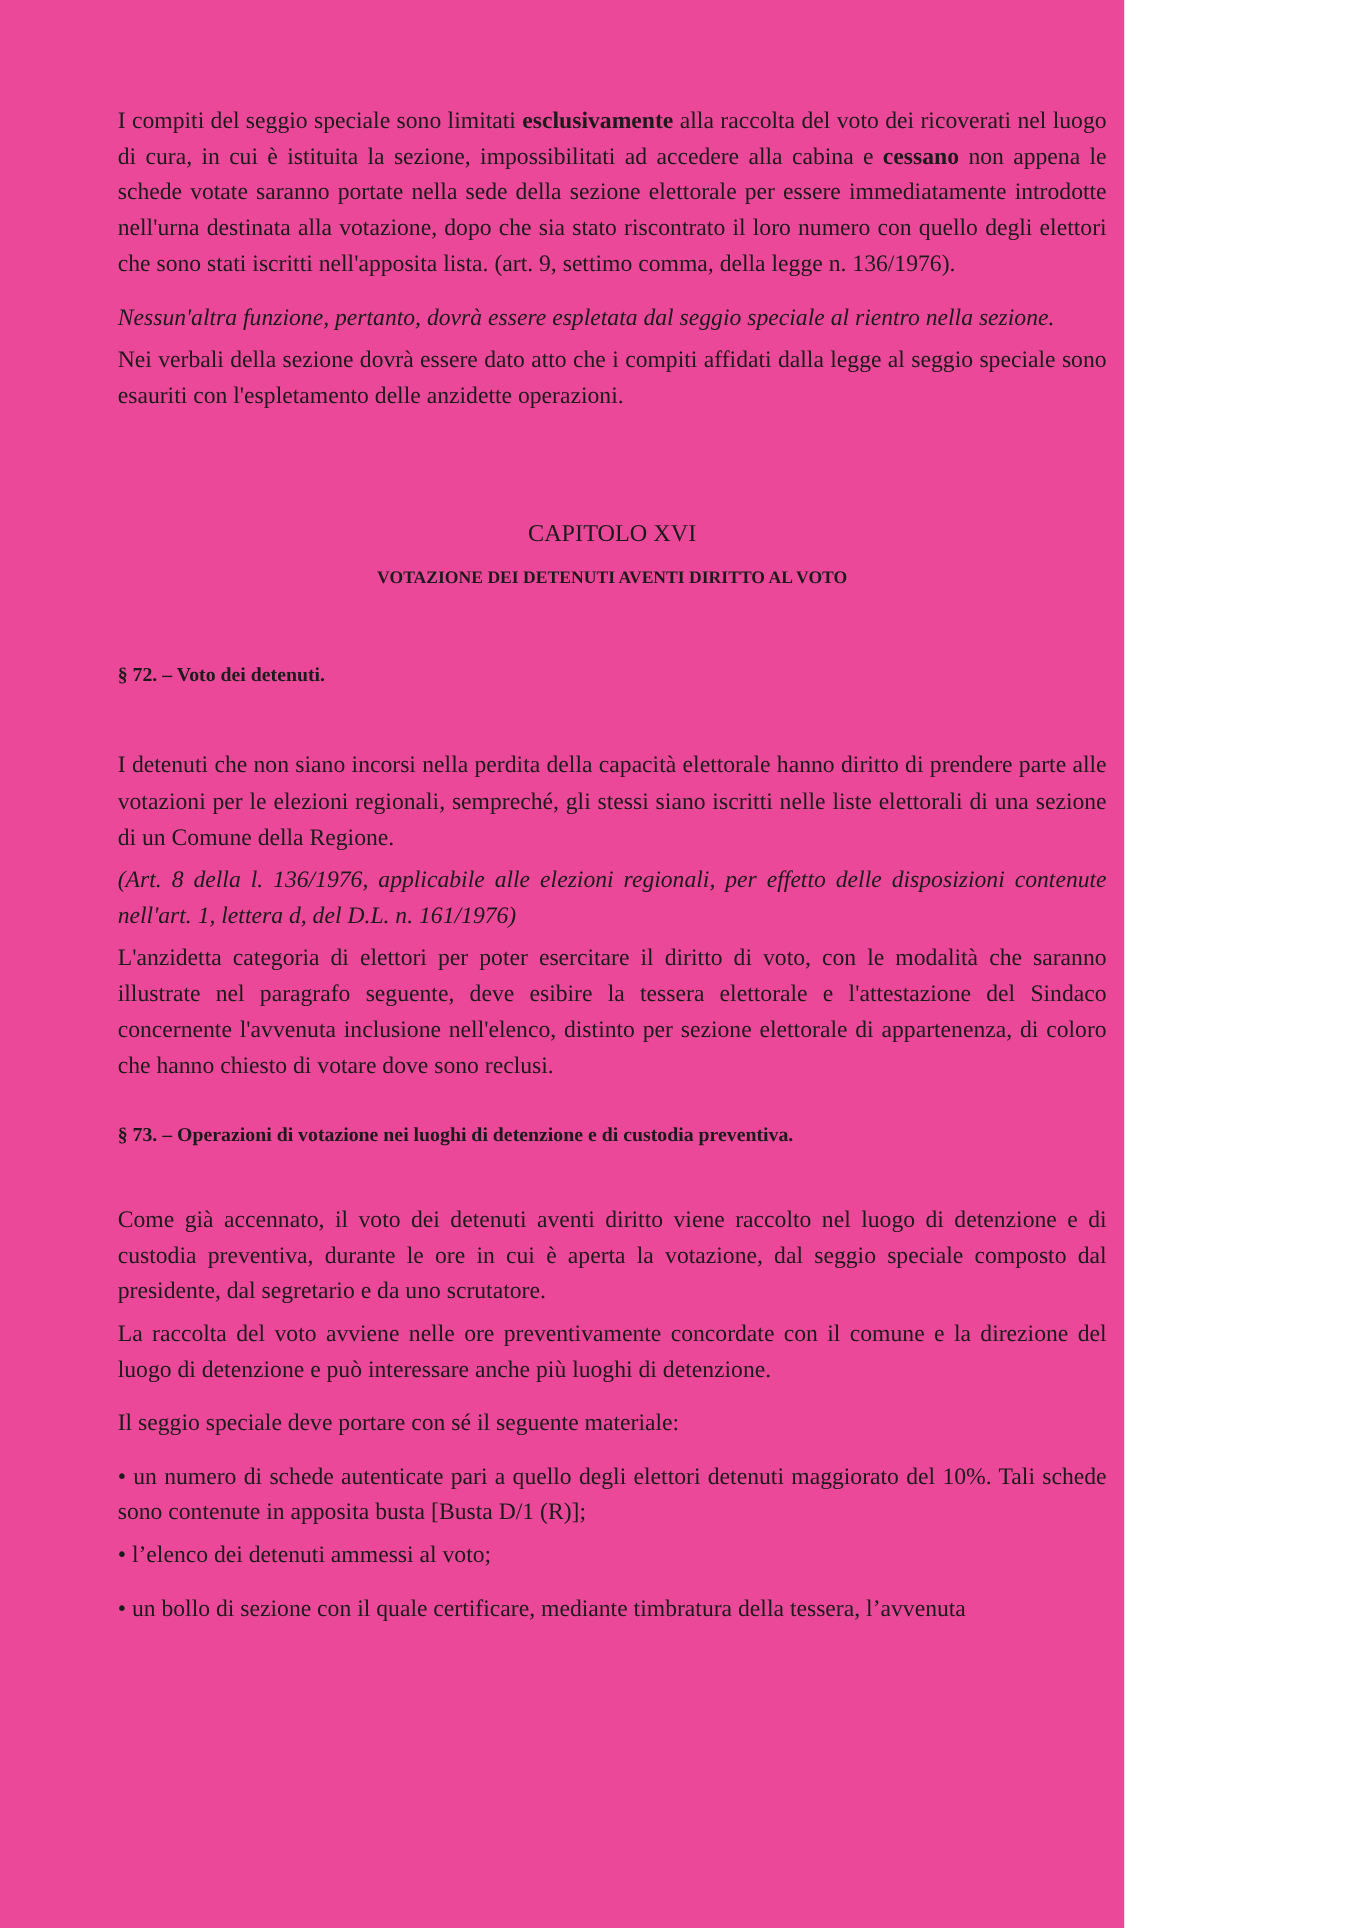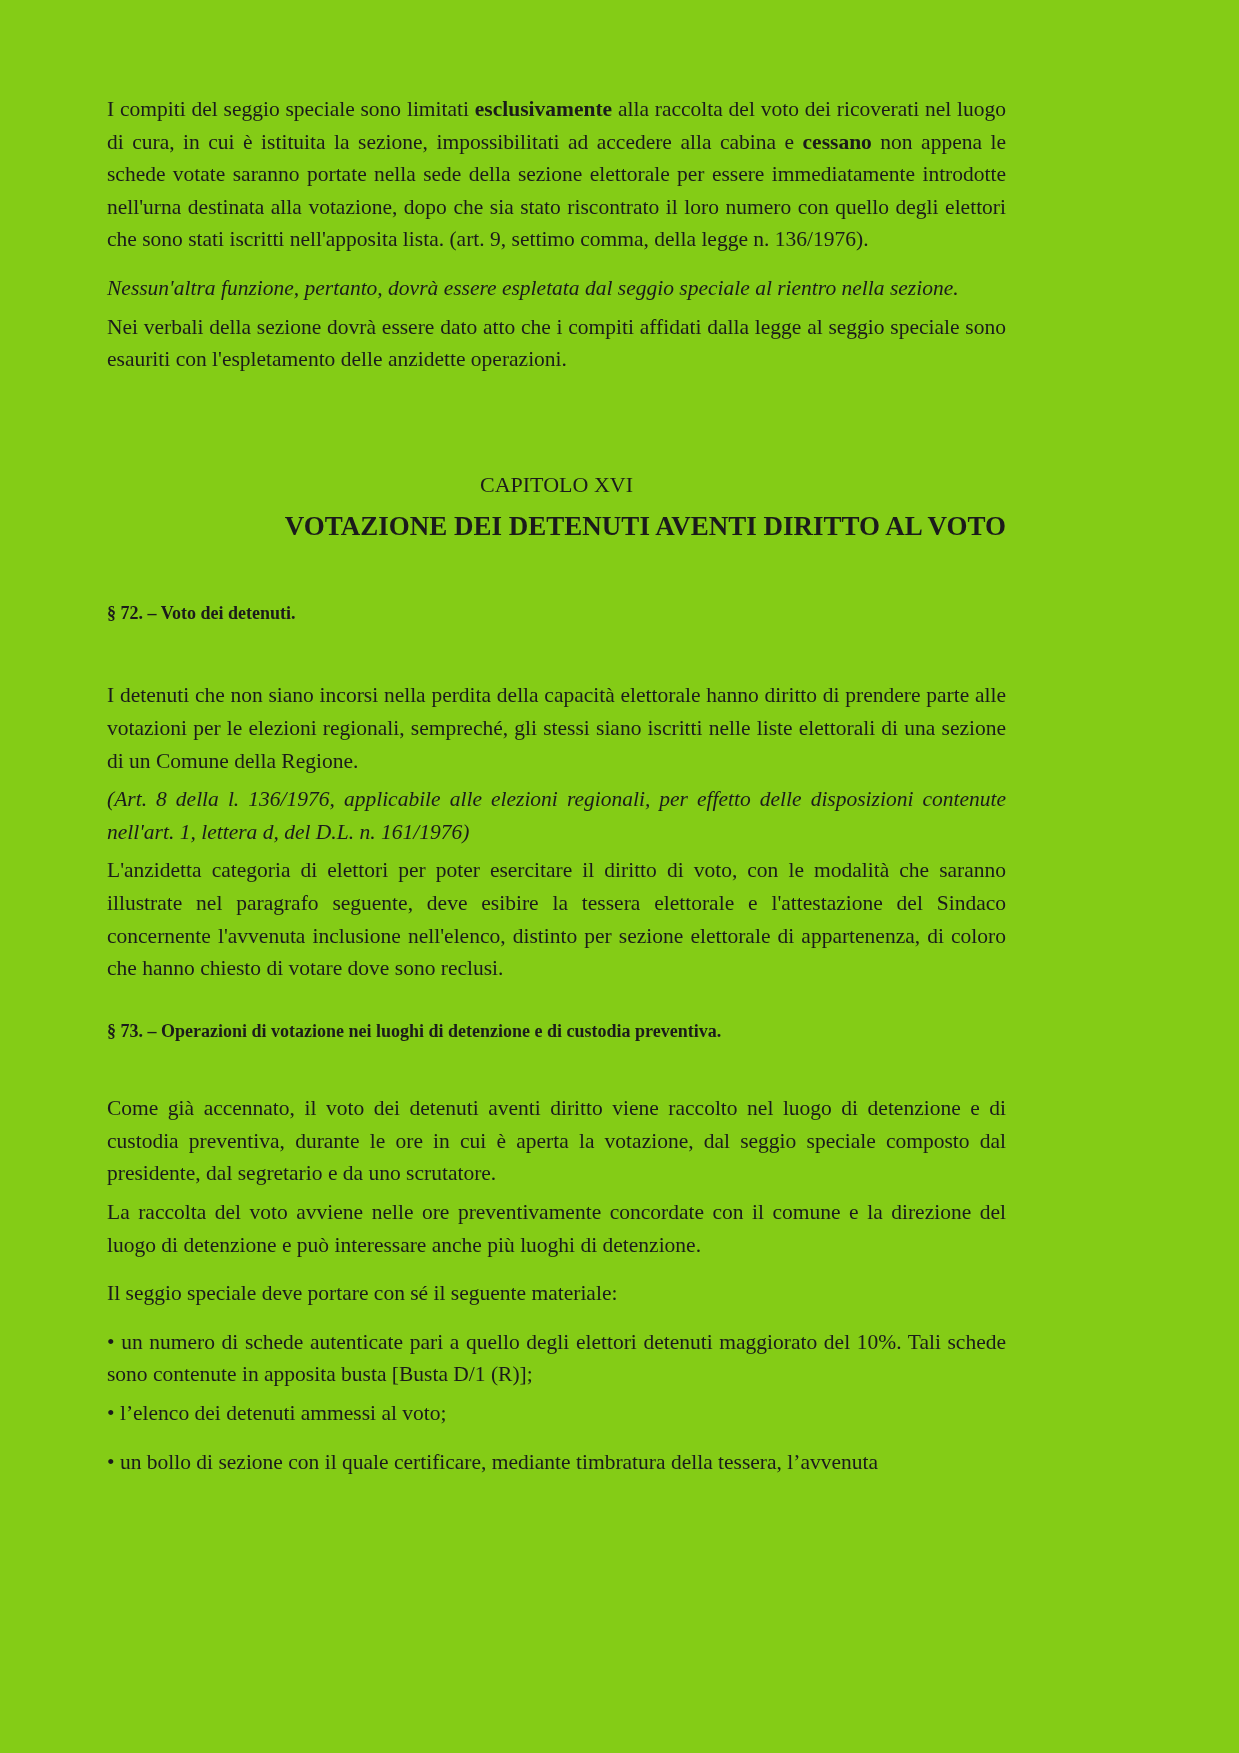--- a/index.html
+++ b/index.html
@@ -1,20 +1,20 @@
 <!DOCTYPE html>
 <html lang="it"><head>
 <meta charset="utf-8">
 <style>
   html,body { margin:0; padding:0; background:#ffffff; }
   .page {
     position:relative;
-    width:1239px;
+    width:1022px;
     height:1753px;
-    background:#84cc16;
+    background:#ec4899;
     color:#1b1b1b;
     font-family:"Liberation Serif", serif;
     overflow:hidden;
   }
   .content {
     position:absolute;
     left:107px;
     top:93px;
     width:899px;
   }
@@ -29,23 +29,23 @@
   .indent { text-indent:9px; }
   .chapter-number {
     margin:92px 0 0 0;
     font-size:22px;
     line-height:33px;
     text-align:center;
     font-weight:normal;
   }
   .chapter-title {
     margin:8px 0 12px 0;
-    font-size:27px;
+    font-size:16px;
     line-height:34px;
-    text-align:right;
+    text-align:center;
     font-weight:bold;
   }
   .section-heading {
     font-size:18px;
     line-height:32.6px;
     font-weight:bold;
     text-align:left;
   }
   .s72 { margin:54px 0 50px 0; }
   .s73 { margin:30px 0 45px 0; }

